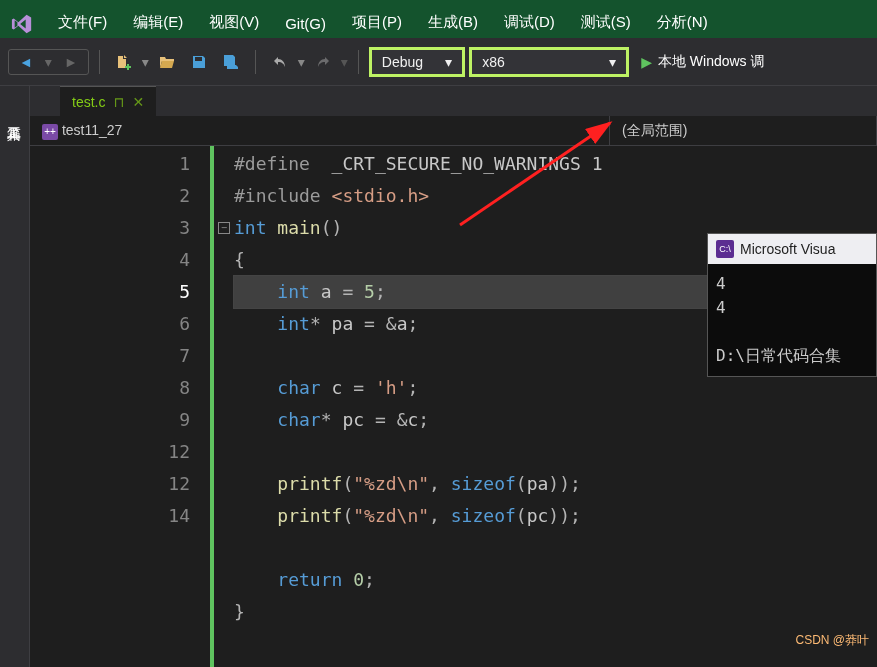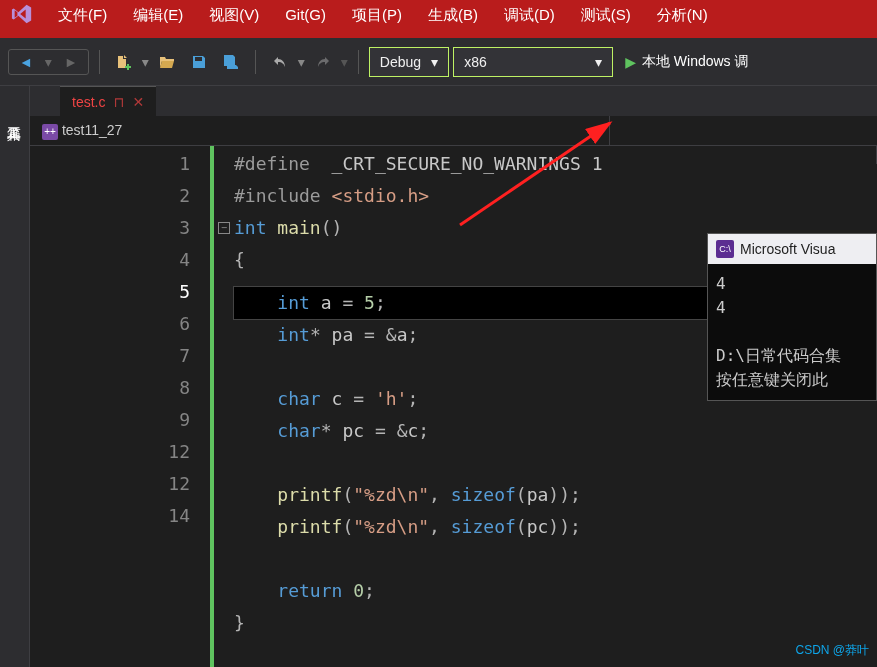--- a/index.html
+++ b/index.html
@@ -4,22 +4,22 @@
 <style>
 * { margin: 0; padding: 0; box-sizing: border-box; }
 body {
   width: 877px; height: 667px;
   background: #1e1e1e;
   font-family: "Microsoft YaHei", "Segoe UI", sans-serif;
   font-size: 14px; color: #ccc;
   overflow: hidden; position: relative;
 }
 .menubar {
-  height: 38px; display: flex; align-items: flex-start;
-  background: #b91c1c; padding: 0 8px; gap: 2px;
+  height: 38px; display: flex; align-items: flex-end;
+  background: #14532d; padding: 0 8px; gap: 2px;
 }
 .vs-logo {
   width: 28px; height: 28px; display: flex; align-items: center;
   justify-content: center; color: #b88fd9; margin-right: 8px;
 }
 .menu-item {
   padding: 6px 12px; color: #fff; font-size: 15px; cursor: pointer;
 }
 .toolbar {
   height: 48px; display: flex; align-items: center;
@@ -32,24 +32,24 @@
   border-radius: 2px;
 }
 .tb-sep { width: 1px; height: 24px; background: #555; margin: 0 6px; }
 .nav-arrows {
   display: flex; align-items: center; border: 1px solid #555;
   border-radius: 3px; padding: 2px 4px;
 }
 .nav-arrow { color: #4aa3e0; padding: 2px 6px; cursor: pointer; }
 .nav-arrow.dim { color: #666; }
 .combo {
-  height: 30px; background: #333337; border: 1px solid #bef264;
+  height: 30px; background: #333337; border: 3px solid #bef264;
   display: flex; align-items: center; padding: 0 10px;
   color: #f0f0f0; cursor: pointer; min-width: 80px;
-  justify-content: space-between; gap: 10px;
+  justify-content: space-between; gap: 22px;
 }
 .combo.wide { min-width: 160px; }
 .run-btn {
   display: flex; align-items: center; gap: 6px; color: #fff;
   padding: 0 8px; cursor: pointer;
 }
 .run-btn .tri { color: #5fc35f; }
 .sidebar-left {
   position: absolute; left: 0; top: 86px; width: 30px;
   bottom: 0; background: #2d2d30; border-right: 1px solid #3e3e42;
@@ -64,25 +64,25 @@
   position: absolute; left: 30px; top: 86px; right: 0; bottom: 0;
   background: #1e1e1e;
 }
 .tabbar {
   height: 30px; background: #2d2d30; display: flex; align-items: stretch;
   padding-left: 30px;
 }
 .file-tab {
   display: flex; align-items: center; gap: 8px; padding: 12px 12px;
   background: #1e1e1e; border-top: 1px solid #555;
-  color: #ef4444; font-size: 14px; cursor: pointer;
+  color: #84cc16; font-size: 14px; cursor: pointer;
 }
 .file-tab .pin, .file-tab .close { opacity: 0.7; cursor: pointer; }
 .nav-dropdown-row {
-  height: 30px; display: flex; border-bottom: 1px solid #3e3e42; flex-direction: column;
+  height: 30px; display: flex; border-bottom: 1px solid #3e3e42;
 }
 .nav-dd {
   flex: 0 0 auto; height: 30px; display: flex; align-items: center;
   padding: 0 12px; color: #ccc; gap: 8px; cursor: pointer;
   border-right: 1px solid #3e3e42;
 }
 .nav-dd:first-child { width: 580px; justify-content: space-between; }
 .nav-dd .badge {
   width: 16px; height: 16px; background: #7a4aa6;
   display: inline-flex; align-items: center; justify-content: center;
@@ -110,21 +110,21 @@
   width: 12px; height: 12px; border: 1px solid #888;
   display: inline-flex; align-items: center; justify-content: center;
   font-size: 10px; margin-top: 74px;
 }
 .code-col {
   flex: 1; padding-top: 2px; line-height: 32px; position: relative;
   white-space: pre;
 }
 .code-line { height: 32px; }
 .code-line.hl {
-  background: #000000; outline: 1px solid #444; margin-top: 11px;
+  background: #404040; outline: 1px solid #444;
 }
 .kw { color: #569cd6; }
 .str { color: #d69d85; }
 .fn { color: #dcdcaa; }
 .op { color: #b4b4b4; }
 .txt { color: #c8c8c8; }
 .pre { color: #9b9b9b; }
 .inc { color: #d69d85; }
 .num { color: #b5cea8; }
 .console {
@@ -143,22 +143,22 @@
 }
 .console-body {
   padding: 8px; color: #ccc; font-family: Consolas, monospace;
   font-size: 16px; line-height: 24px;
 }
 .arrow-annotation {
   position: absolute; pointer-events: none;
   left: 450px; top: 115px;
 }
 .watermark {
-  position: absolute; right: 8px; bottom: 8px;
-  color: #0ea5e9; font-size: 12px; margin-left: 44px;
+  position: absolute; right: 8px; bottom: 18px;
+  color: #fdba74; font-size: 12px; margin-left: 44px;
 }
 svg { display: block; }
 </style>
 </head>
 <body>
 
 <div class="menubar">
   <div class="vs-logo">
     <svg width="22" height="22" viewBox="0 0 24 24">
         <path fill="#b88fd9" d="M17 2l5 3v14l-5 3-9-8-5 4-2-1V7l2-1 5 4 9-8zM7 10l-3-2v8l3-2V10zm3 2l6 5V7l-6 5z"></path>
@@ -273,21 +273,20 @@
 <div class="console">
   <div class="console-title">
     <span class="ico">C:\</span>
     <span>Microsoft Visua</span>
   </div>
   <div class="console-body">
     <div>4</div>
     <div>4</div>
     <br>
     <div>D:\日常代码合集</div>
-    <div>按任意键关闭此</div>
   </div>
 </div>
 
 <svg class="arrow-annotation" width="200" height="120">
   <defs>
       <marker id="ah" markerWidth="10" markerHeight="10" refX="8" refY="3" orient="auto">
     <path d="M0,0 L9,3 L0,6 Z" fill="#ff2020"></path>
   </marker>
     </defs>
   <line x1="10" y1="110" x2="160" y2="8" stroke="#ff2020" stroke-width="3" marker-end="url(#ah)"></line>

